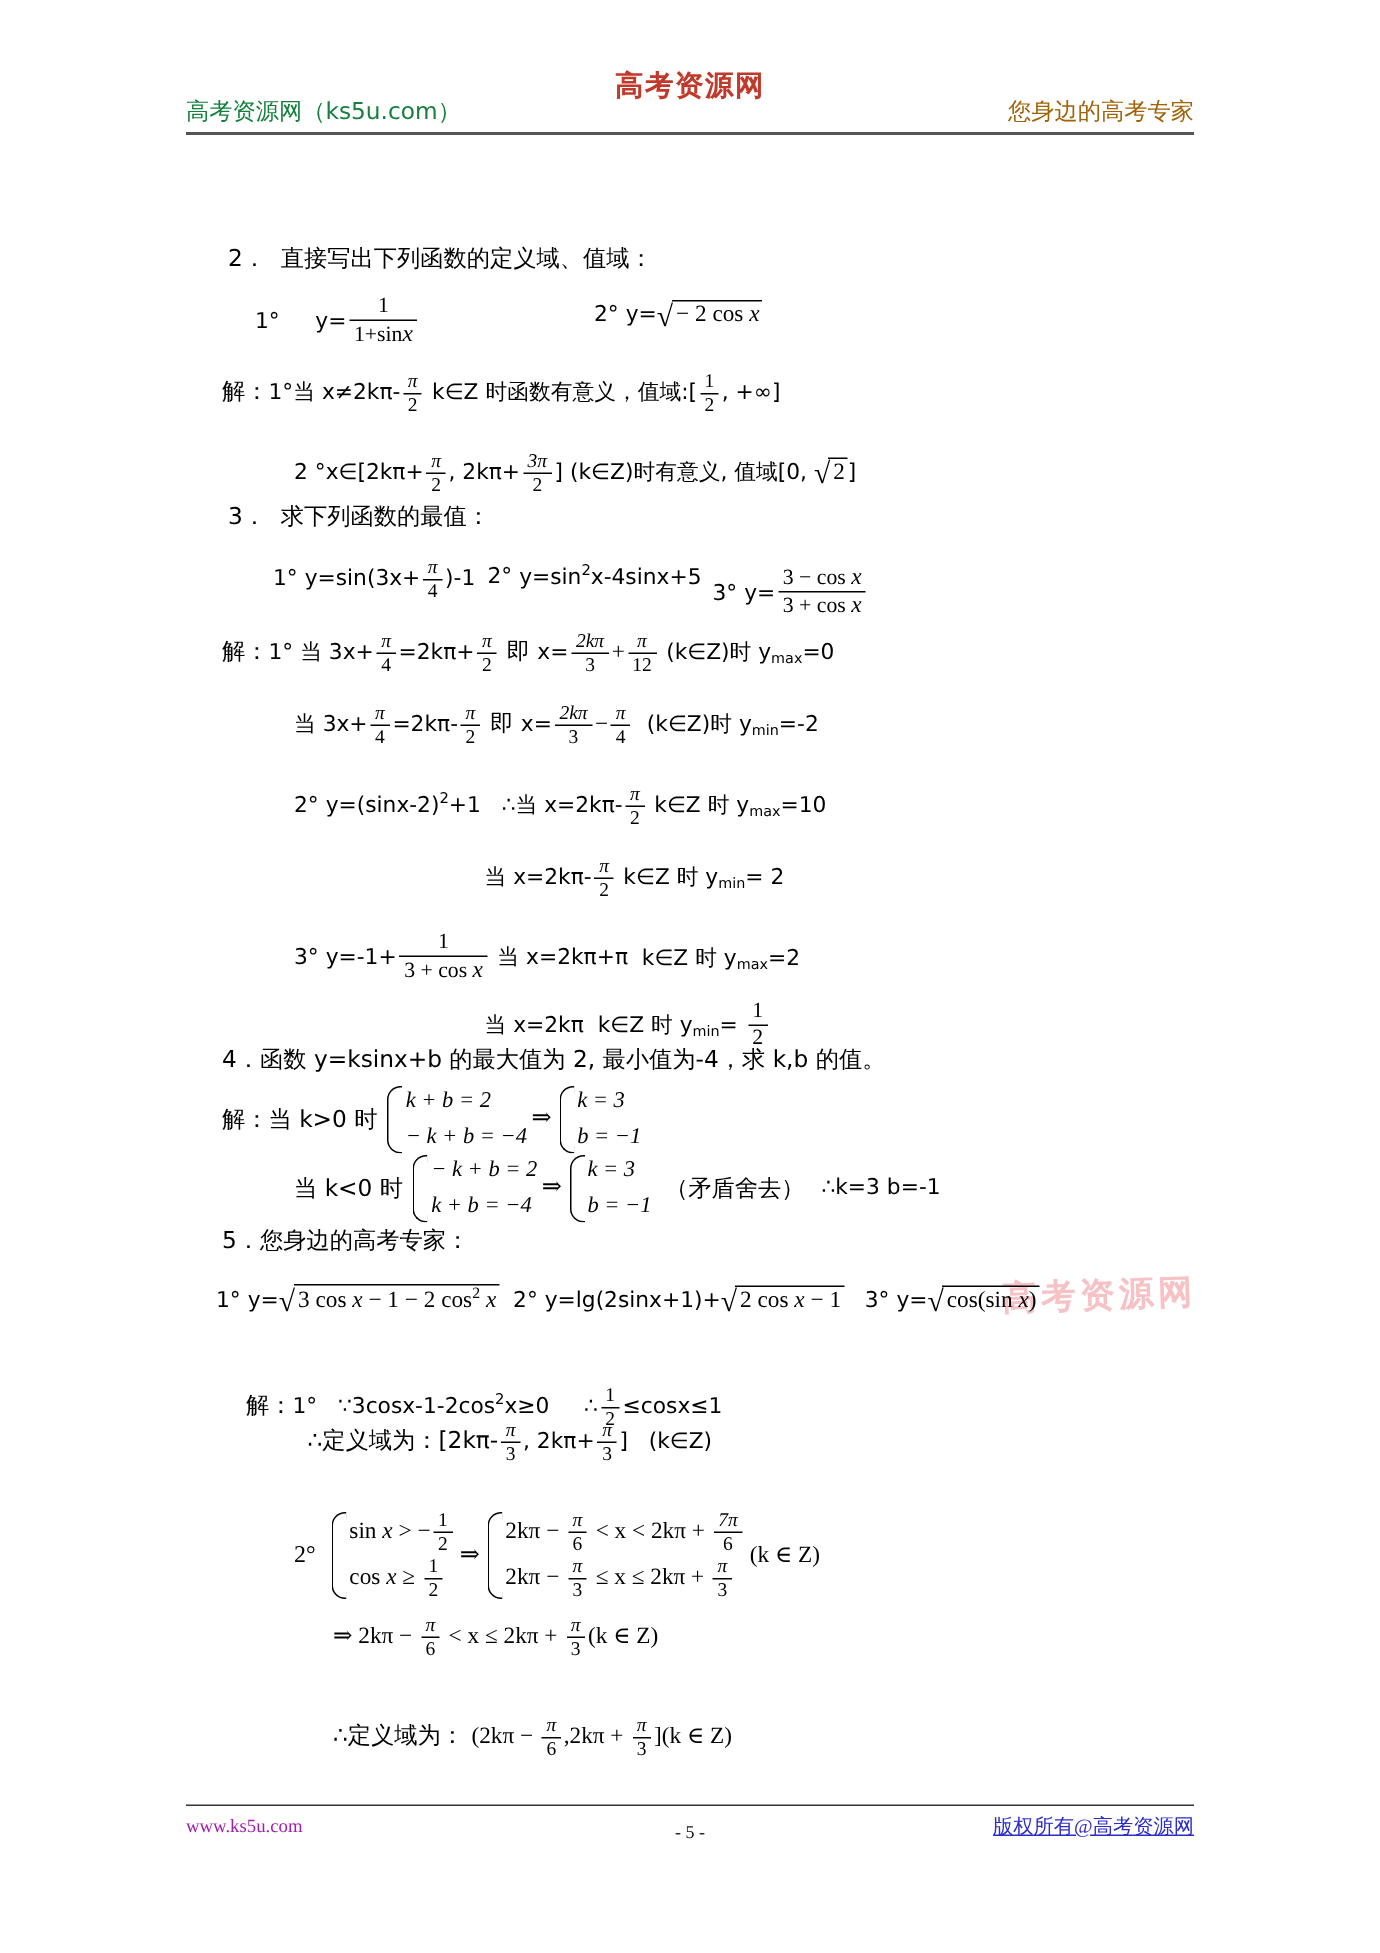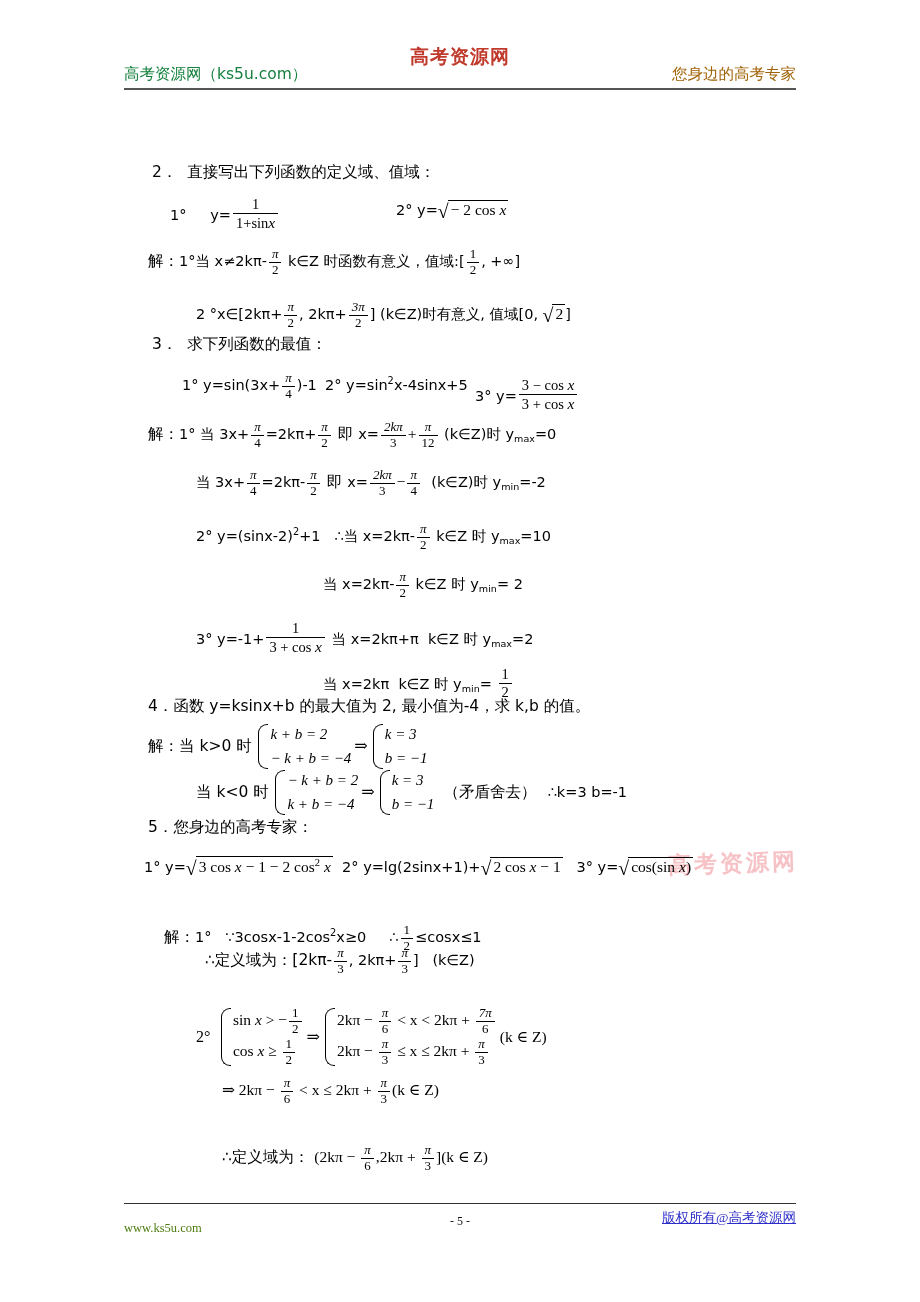--- a/index.html
+++ b/index.html
@@ -81,24 +81,24 @@
   }
   .footer {
     position: absolute;
     left: 124px;
     top: 1210px;
     width: 672px;
     height: 24px;
   }
   .footer-left {
     position: absolute;
-    left: 0; top: 11px;
+    left: 0; top: 0;
     font-family: "Liberation Serif", "DejaVu Serif", serif;
     font-size: 12.5px;
-    color: #4d7c0f;
+    color: #a21caf;
     white-space: nowrap;
   }
   .footer-center {
     position: absolute;
     left: 50%;
     transform: translateX(-50%);
     top: 4px;
     font-size: 12px;
     color: #111;
     white-space: nowrap;

